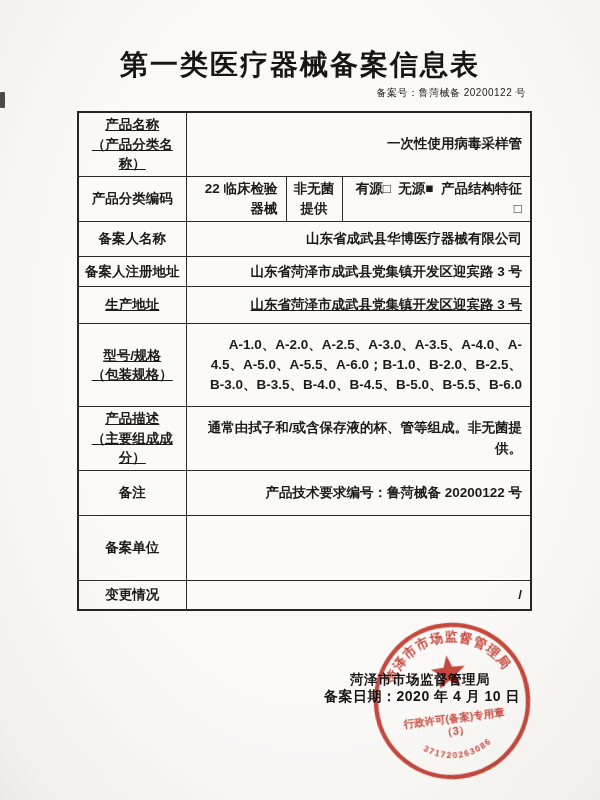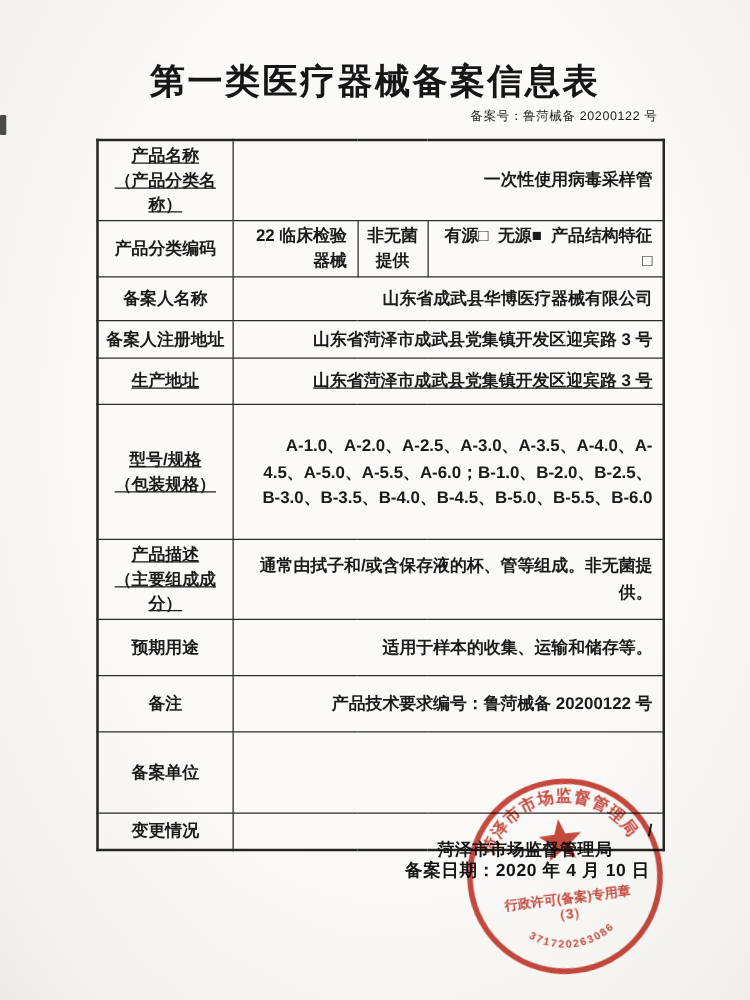--- a/index.html
+++ b/index.html
@@ -68,21 +68,21 @@
     padding-right: 8px;
     white-space: pre-wrap;
   }
   .lbl-line { display: block; line-height: 1.45; text-decoration: underline; }
   tr.r1  { height: 41px; }
   tr.r2  { height: 40px; padding-left: 48px; }
   tr.r3  { height: 35px; }
   tr.r4  { height: 55px; }
   tr.r5  { height: 30px; }
   tr.r6  { height: 37px; text-decoration: underline; }
-  tr.r7  { height: 108px; }
+  tr.r7  { height: 83px; }
   tr.r8  { height: 62px; }
   tr.r9  { height: 45px; }
   tr.r10 { height: 33px; }
   tr.r11 { height: 45px; }
   tr.r12 { height: 65px; margin-left: 20px; }
   tr.r13 { height: 30px; }
   .authority-overlay {
     position: absolute;
     top: 671px; right: 80px;
     text-align: right;
@@ -164,24 +164,20 @@
           <span class="lbl-line">（包装规格）</span>
         </td>
         <td class="val" colspan="3">A-1.0、A-2.0、A-2.5、A-3.0、A-3.5、A-4.0、A-4.5、A-5.0、A-5.5、A-6.0；B-1.0、B-2.0、B-2.5、B-3.0、B-3.5、B-4.0、B-4.5、B-5.0、B-5.5、B-6.0</td>
       </tr>
       <tr class="r8">
         <td class="lbl">
           <span class="lbl-line">产品描述</span>
           <span class="lbl-line">（主要组成成分）</span>
         </td>
         <td class="val" colspan="3">通常由拭子和/或含保存液的杯、管等组成。非无菌提供。</td>
-      </tr>
-      <tr class="r9">
-        <td class="lbl">预期用途</td>
-        <td class="val" colspan="3">适用于样本的收集、运输和储存等。</td>
       </tr>
       <tr class="r11">
         <td class="lbl">备注</td>
         <td class="val" colspan="3">产品技术要求编号：鲁菏械备 20200122 号</td>
       </tr>
       <tr class="r12">
         <td class="lbl">备案单位</td>
         <td class="val" colspan="3"></td>
       </tr>
       <tr class="r13">

